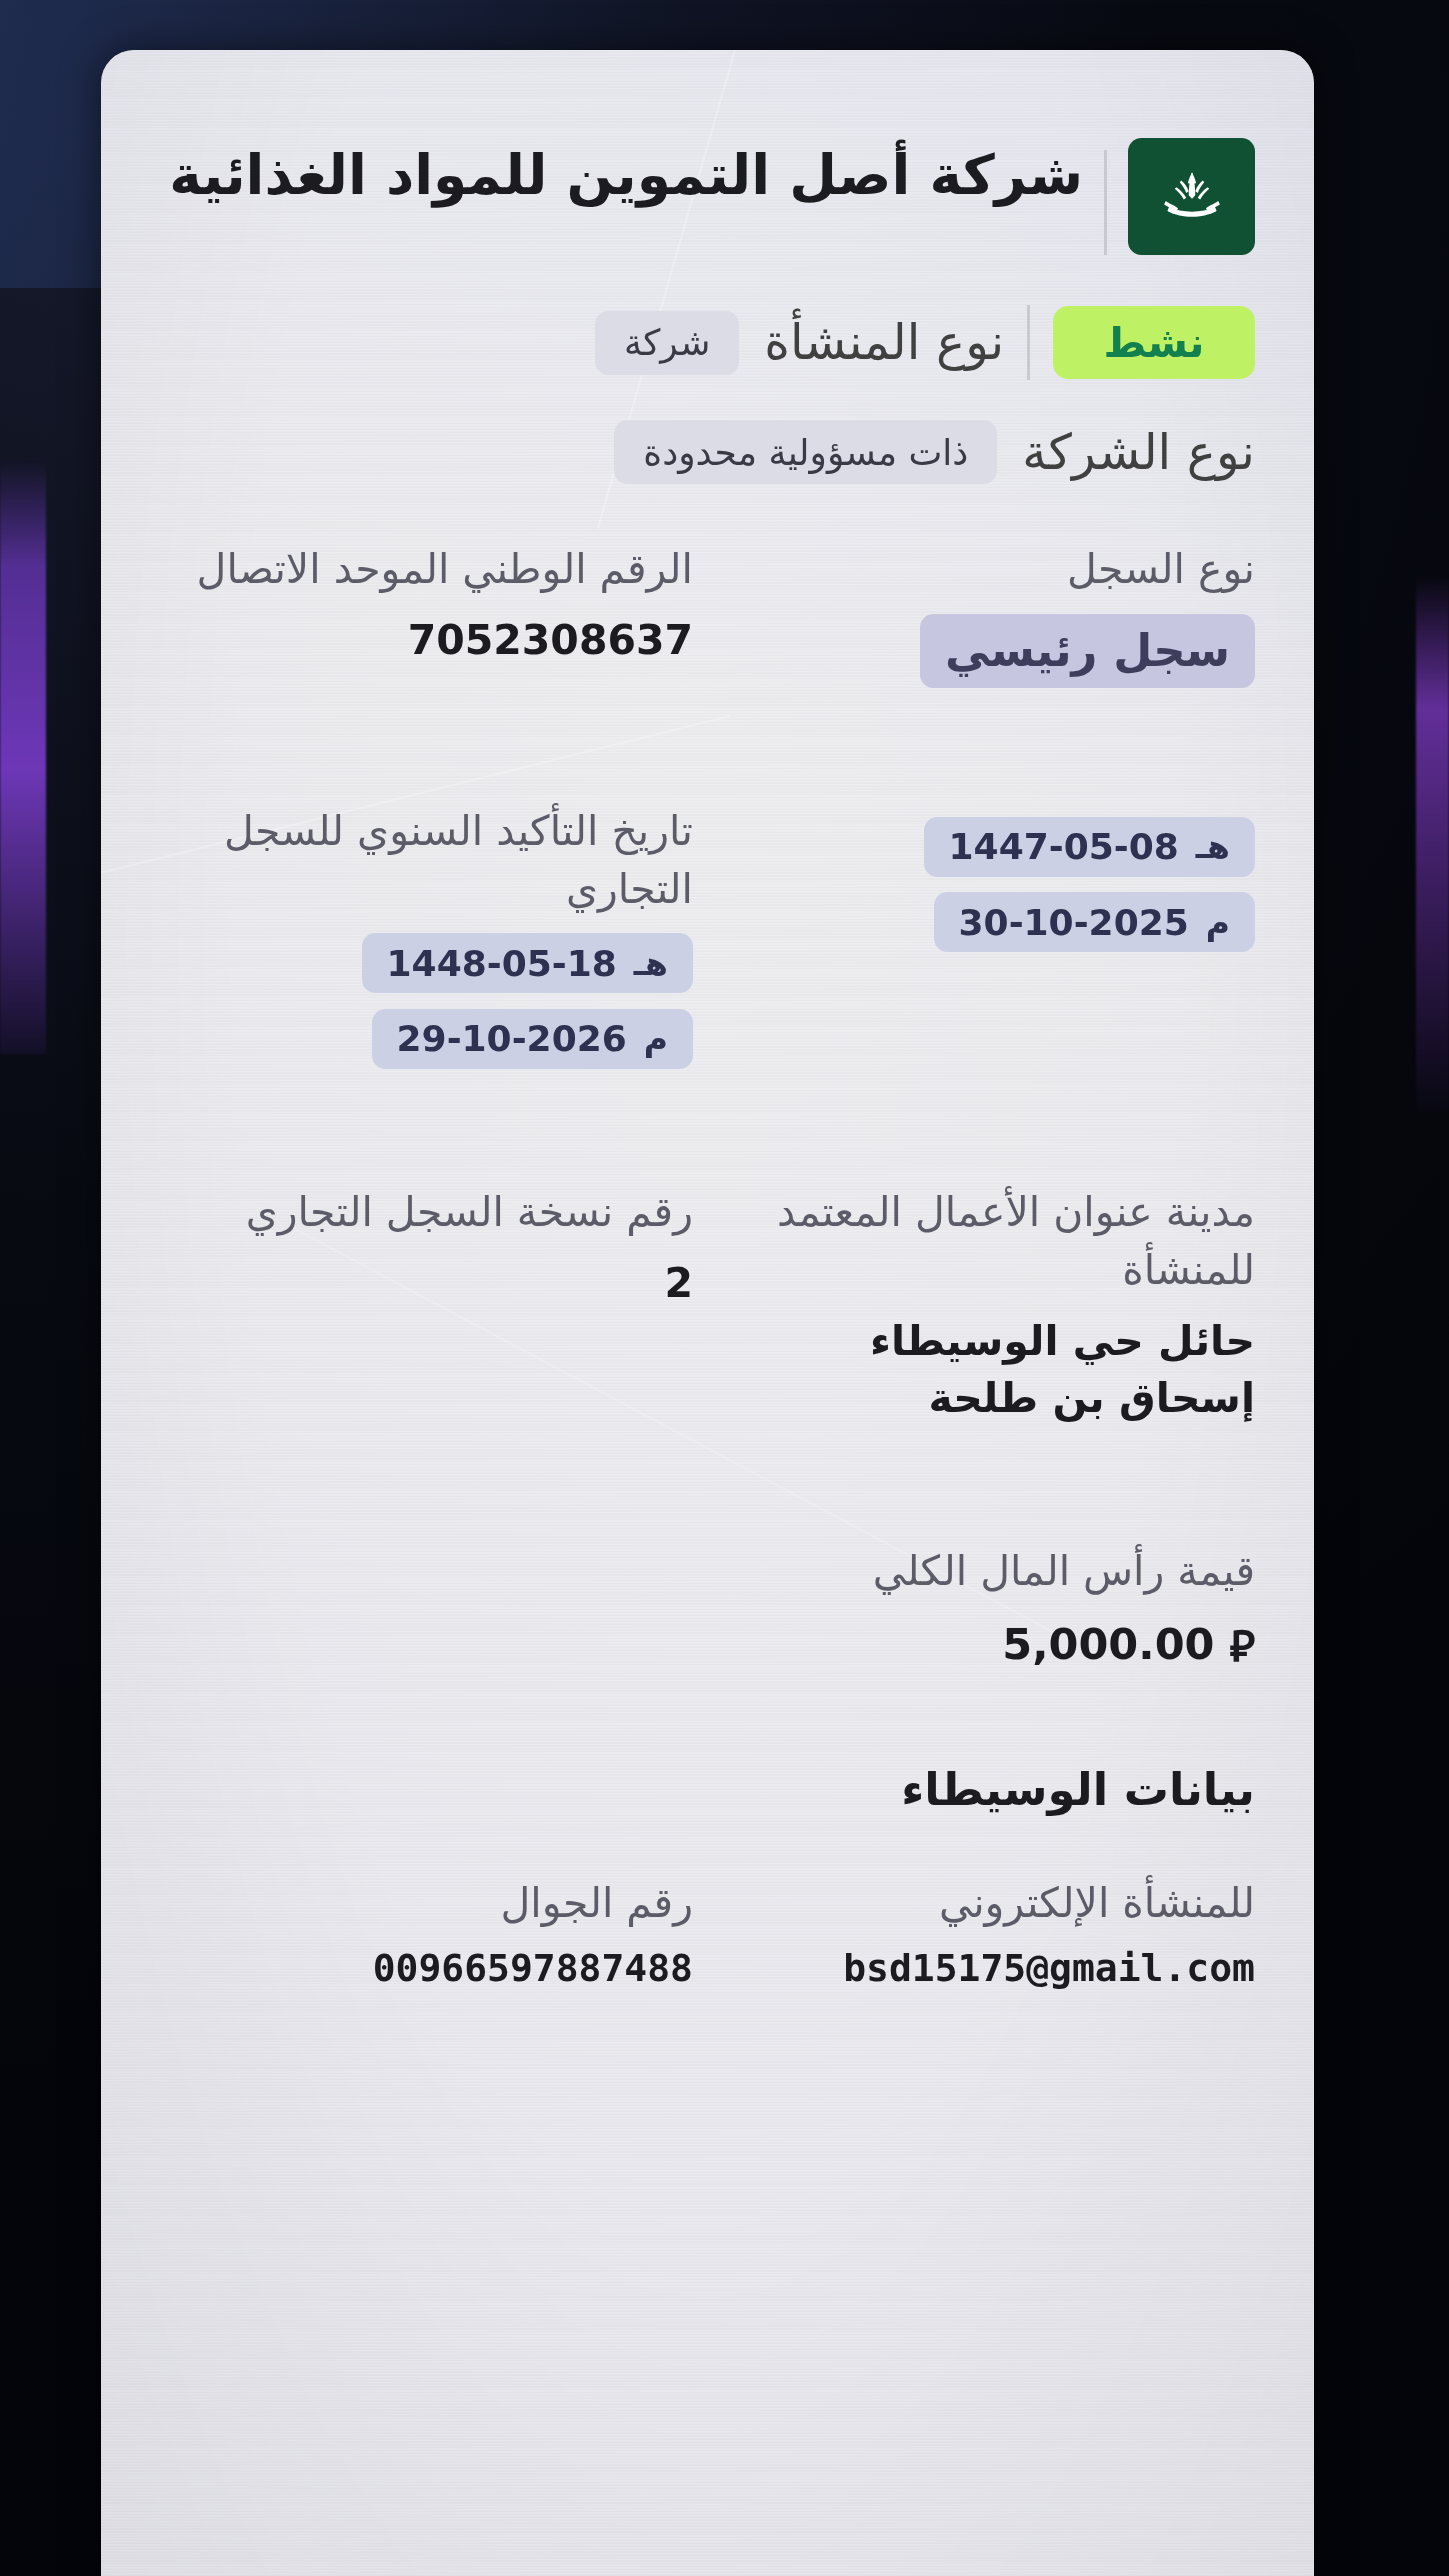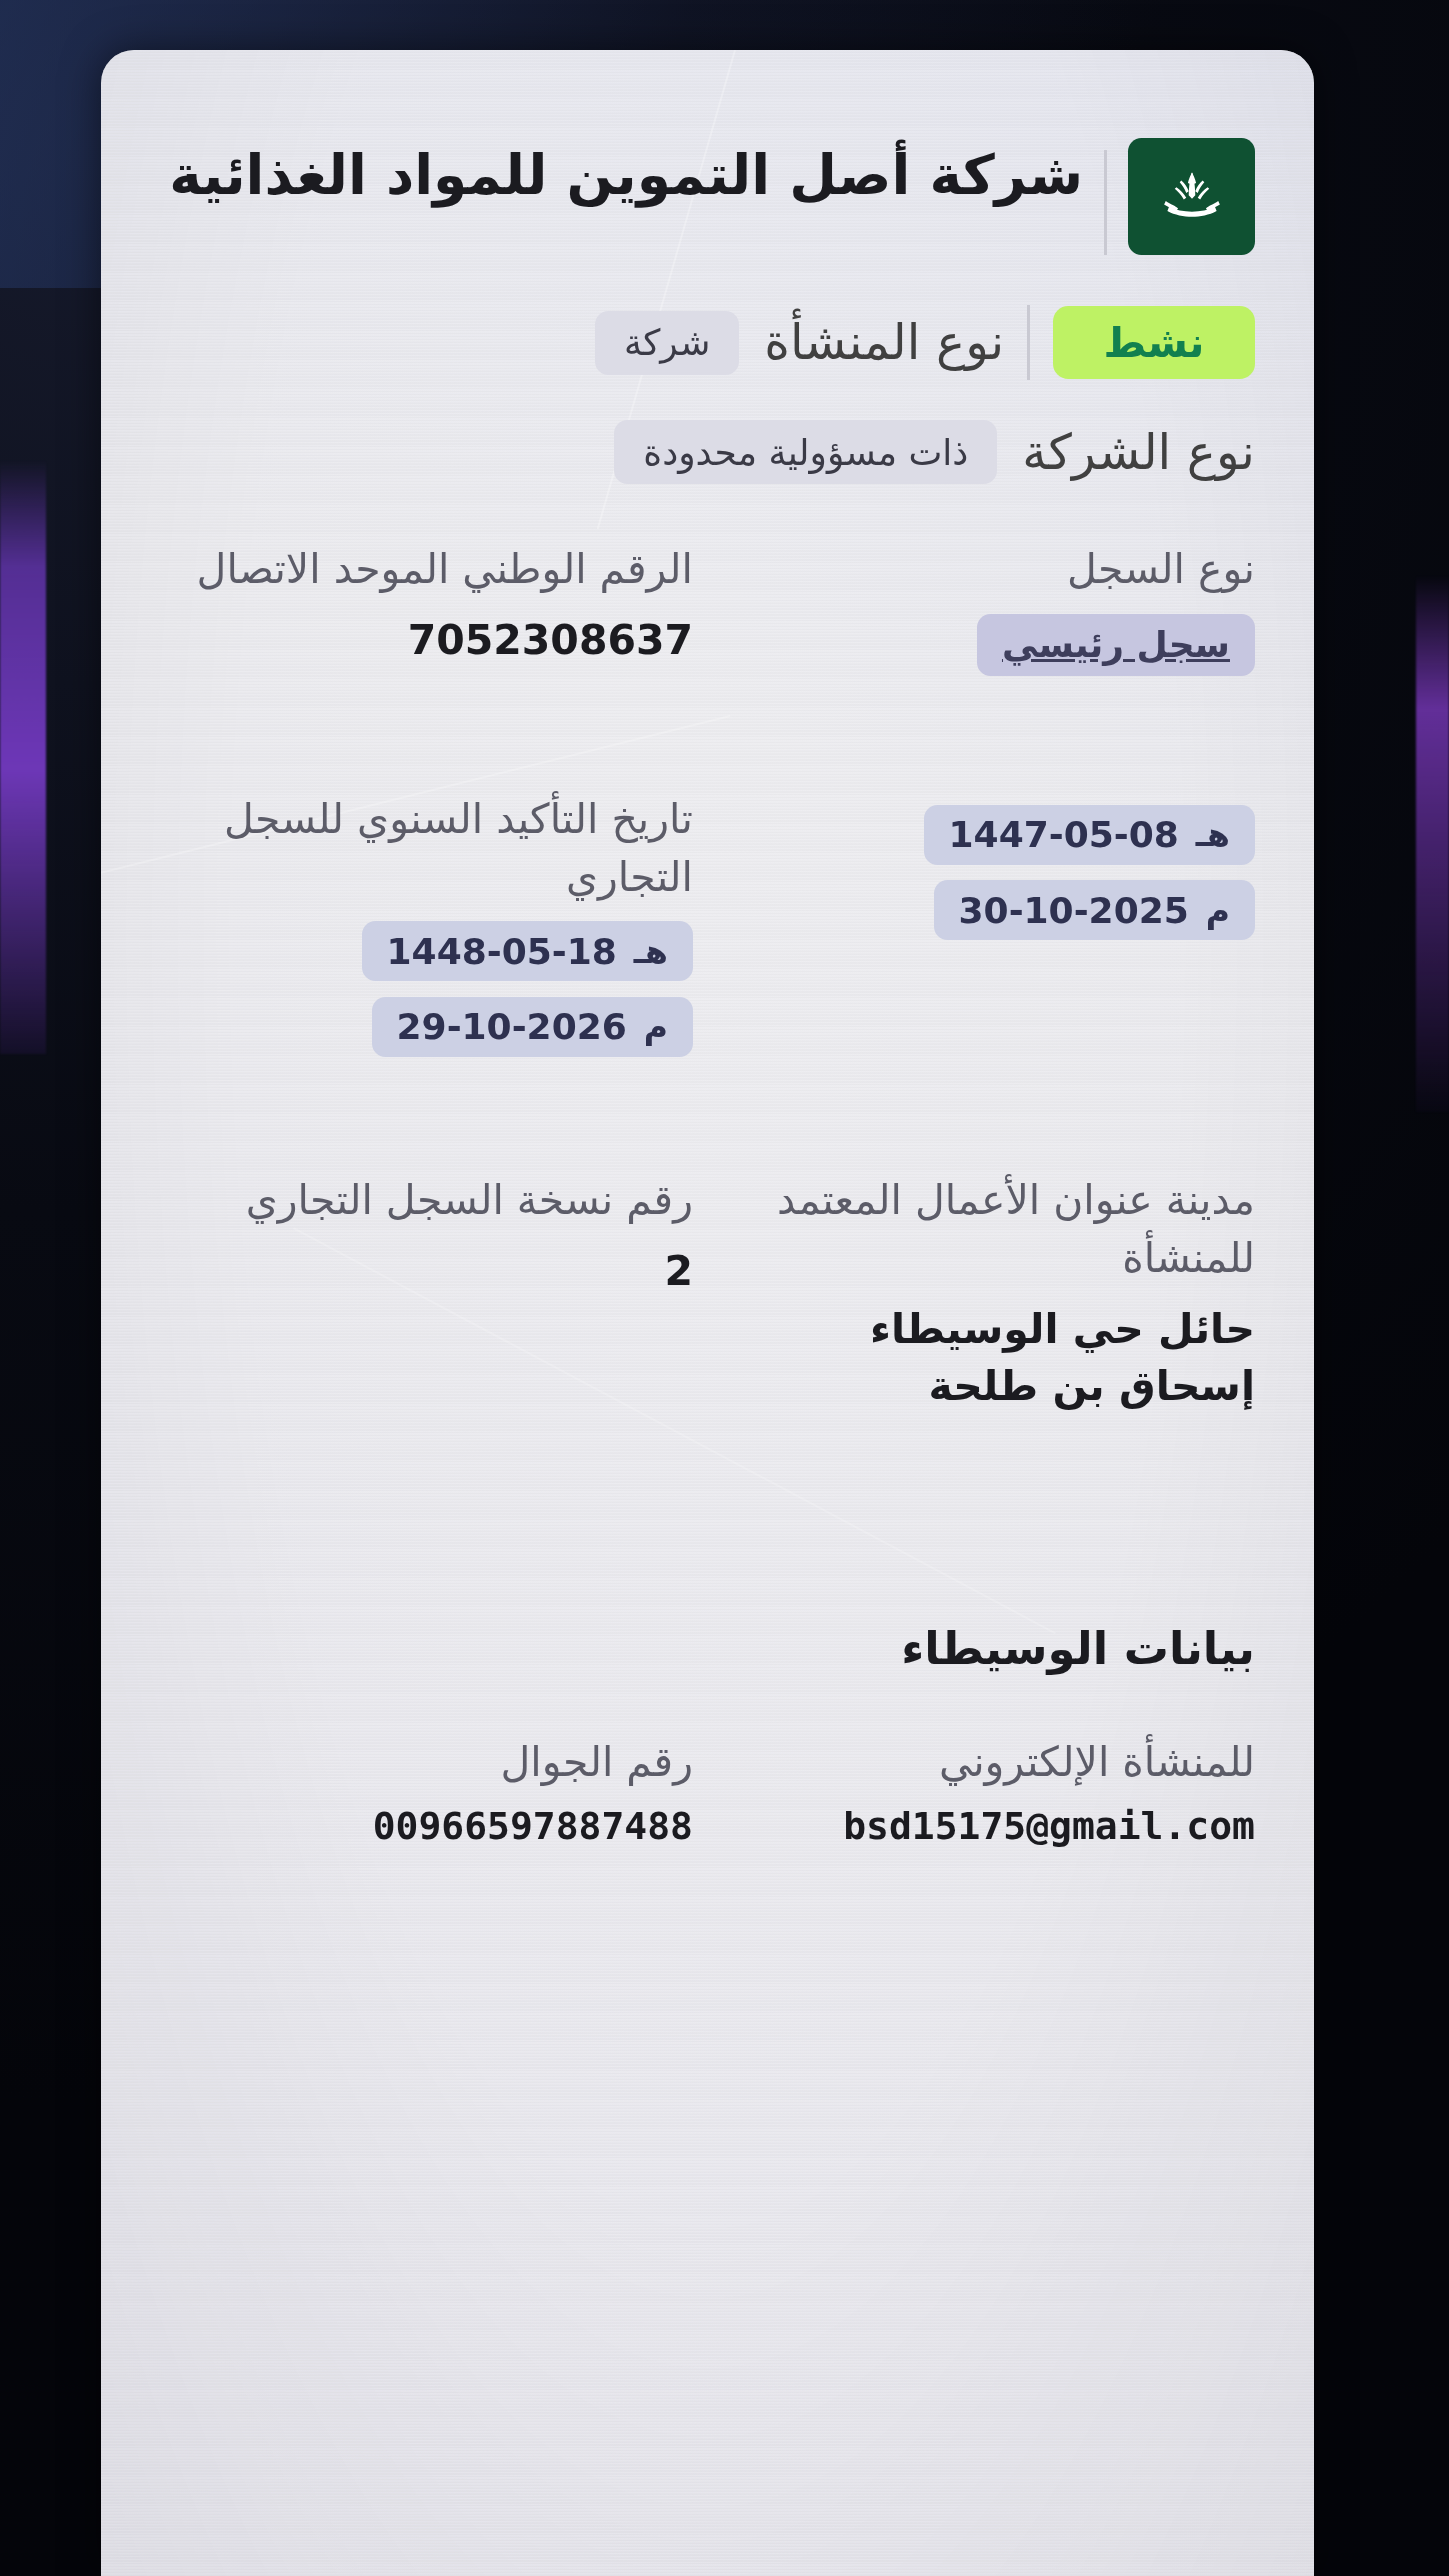--- a/index.html
+++ b/index.html
@@ -209,24 +209,23 @@
   }
   .col-value.strong-ar {
     direction: rtl;
   }
   .badge-purple {
     display: inline-block;
     background: #c6c6e0;
     color: #3e3e5c;
     border-radius: 13.4px;
     padding: 10.5px 25px;
-    font-size: 36px;
+    font-size: 45px;
     font-weight: bold;
     margin-top: 15.3px;
-    text-decoration: underline;
   }
   .date-pill {
     display: inline-flex;
     flex-direction: row;
     align-items: center;
     gap: 17px;
     background: #ccd0e4;
     color: #2e3150;
     border-radius: 13.4px;
     padding: 9.6px 25px;
@@ -382,20 +381,27 @@
       </div>
       <div class="col">
         <div class="col-label">رقم نسخة السجل التجاري</div>
         <div class="col-value">2</div>
       </div>
     </div>
 
     <div class="spacer-lg"></div>
 
     <div class="grid2">
+      <div class="col">
+        <div class="col-label">قيمة رأس المال الكلي</div>
+        <div class="money">
+          <span class="riyal-glyph">⃁</span>
+          <span>5,000.00</span>
+        </div>
+      </div>
       <div class="col"></div>
     </div>
 
     <div class="section-title">بيانات الوسيطاء</div>
 
     <div class="grid2" style="margin-top:58px;">
       <div class="col">
         <div class="col-label">للمنشأة الإلكتروني</div>
         <div class="mono-val">bsd15175@gmail.com</div>
       </div>

